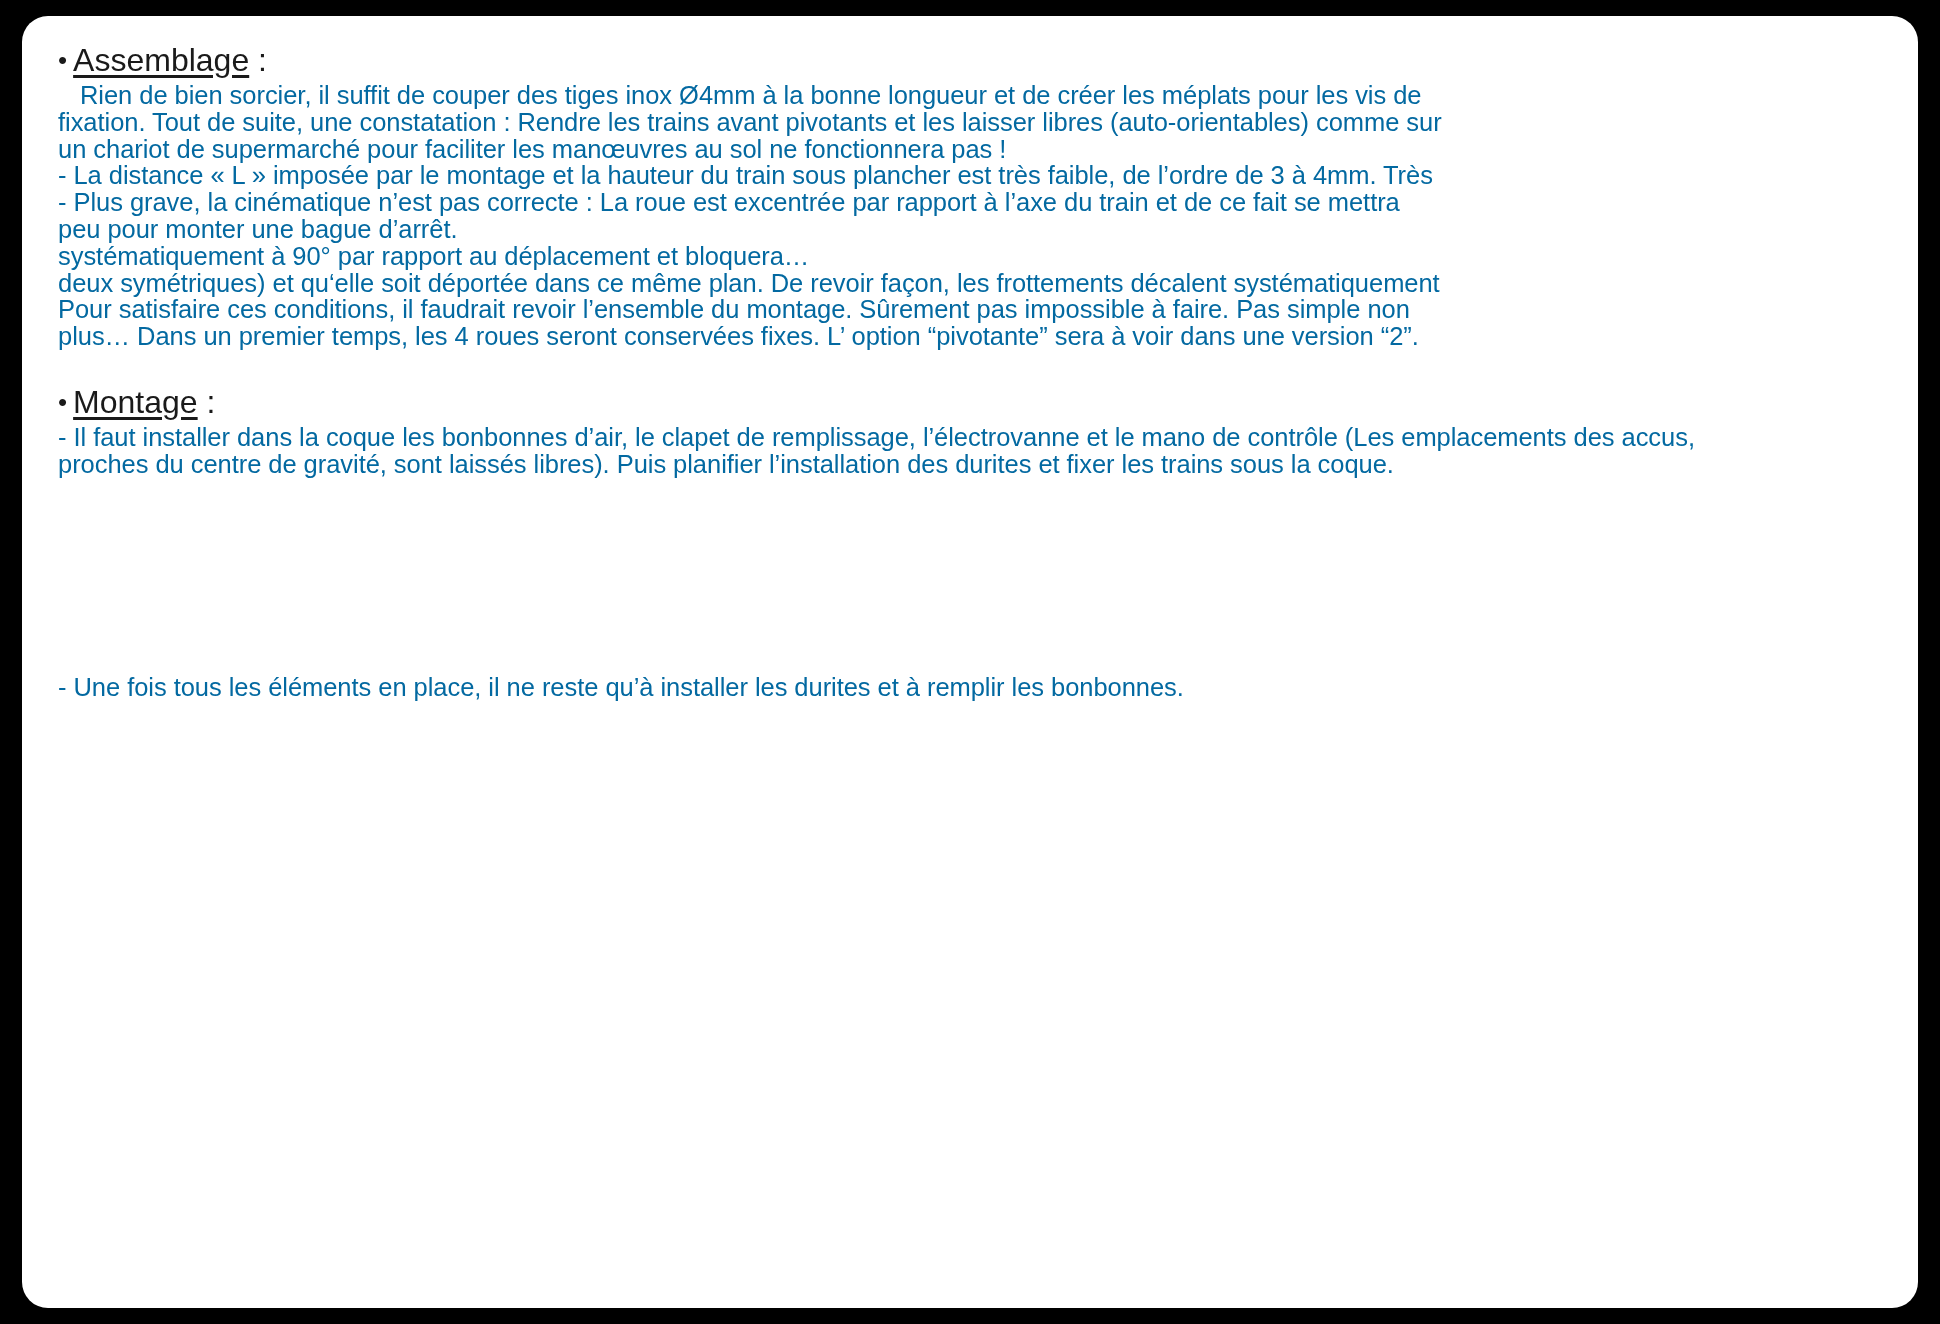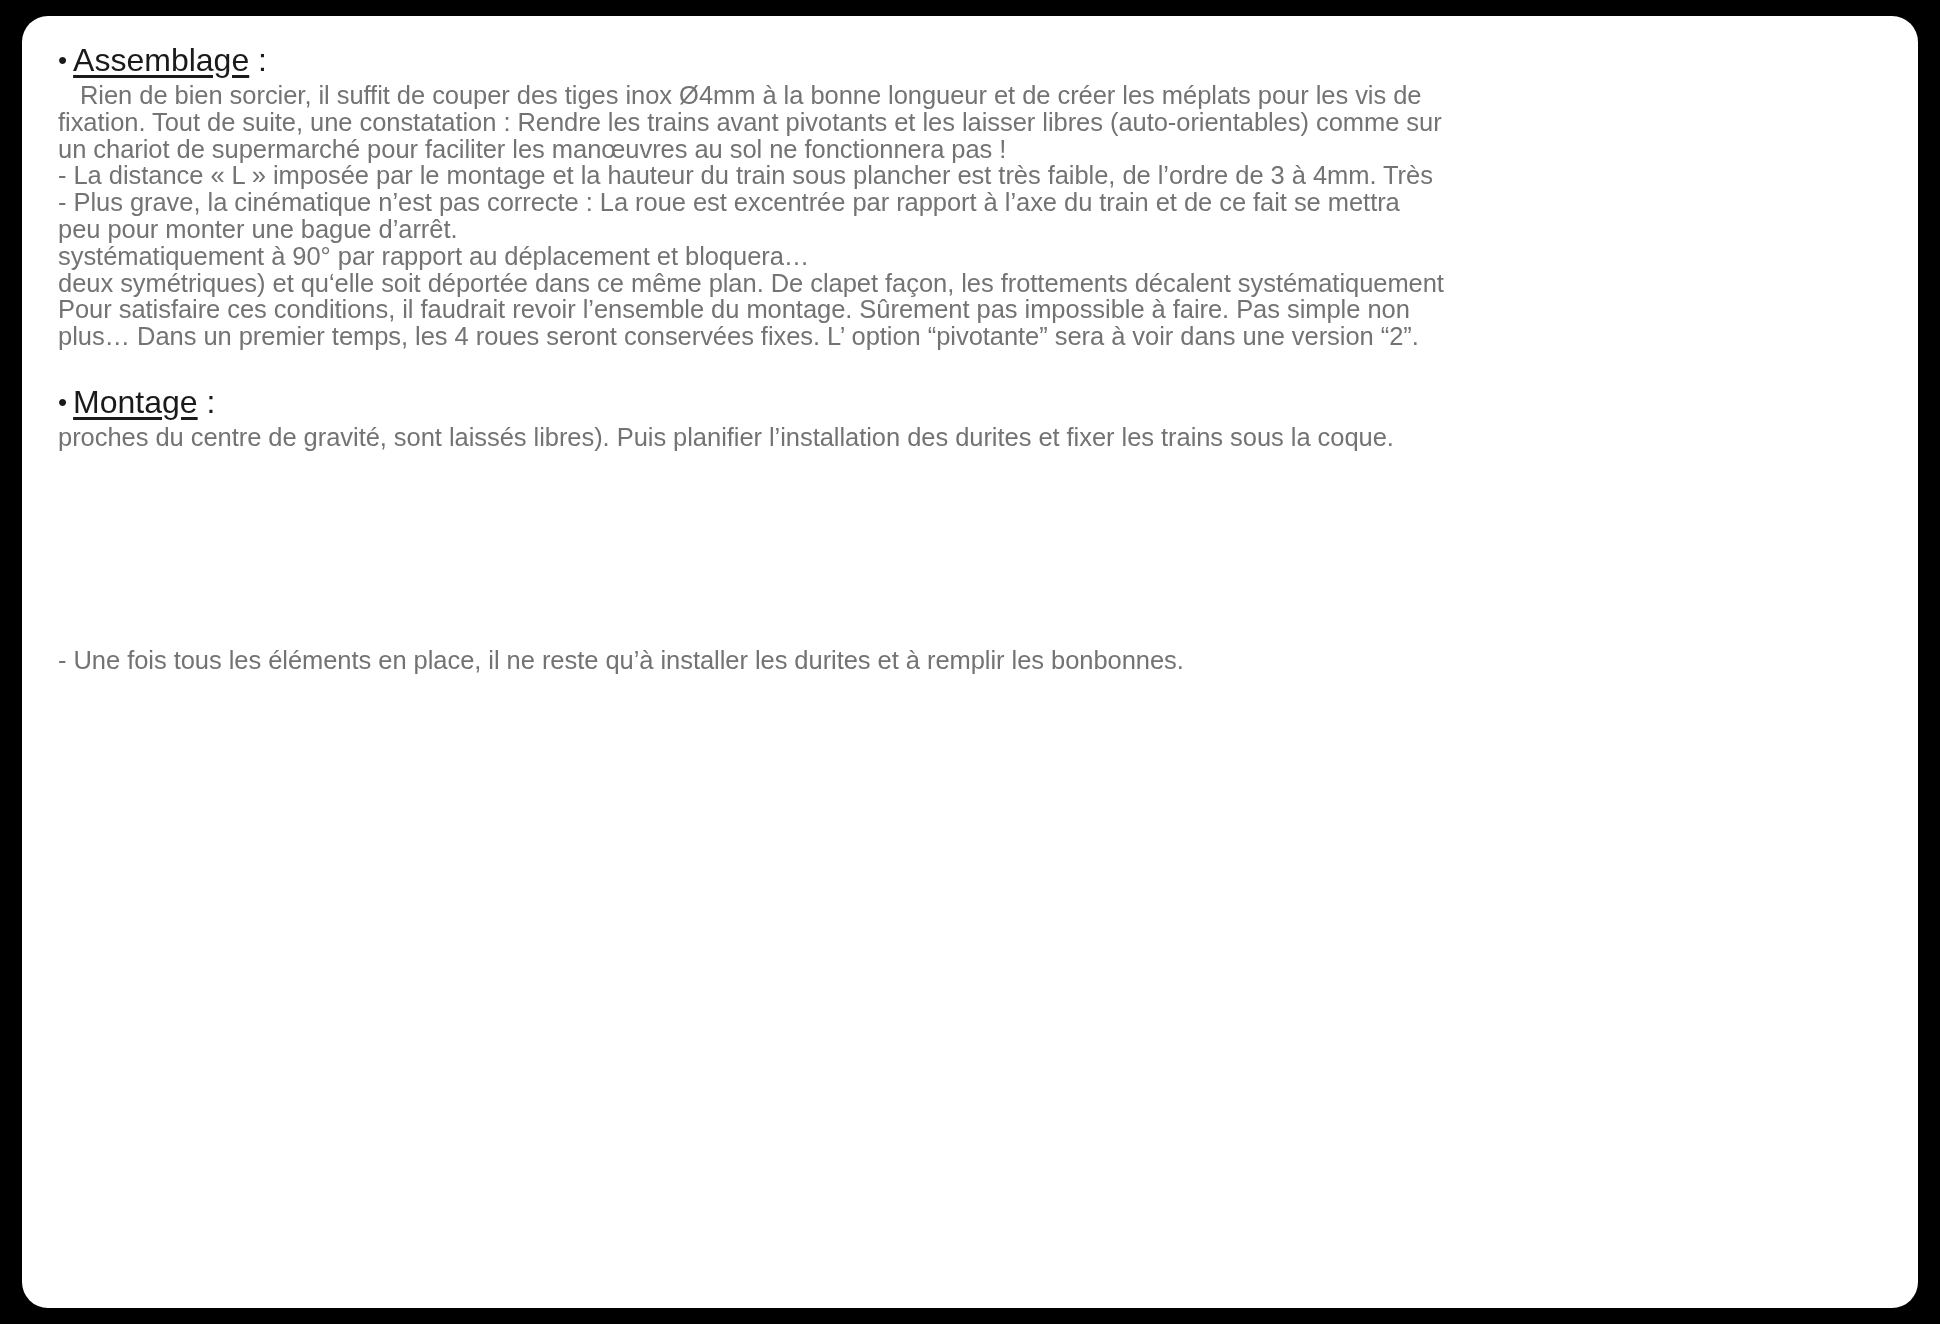--- a/index.html
+++ b/index.html
@@ -53,21 +53,21 @@
   .heading .title-underline {
     text-decoration: underline;
     text-underline-offset: 4px;
   }
   .heading .colon {
     text-decoration: none;
   }
   .para {
     font-size: 25.5px;
     line-height: 26.8px;
-    color: #737373;
+    color: #0369a1;
     letter-spacing: -0.05px;
   }
   .para .line {
     display: block;
     white-space: nowrap;
   }
   .para .line.indent {
     padding-left: 22px;
   }
   .gap-big { height: 196px; }
@@ -86,32 +86,33 @@
       </div>
 
       <div class="para">
         <span class="line indent">Rien de bien sorcier, il suffit de couper des tiges inox Ø4mm à la bonne longueur et de créer les méplats pour les vis de</span>
         <span class="line">fixation. Tout de suite, une constatation : Rendre les trains avant pivotants et les laisser libres (auto-orientables) comme sur</span>
         <span class="line">un chariot de supermarché pour faciliter les manœuvres au sol ne fonctionnera pas !</span>
         <span class="line">- La distance « L » imposée par le montage et la hauteur du train sous plancher est très faible, de l’ordre de 3 à 4mm. Très</span>
         <span class="line">- Plus grave, la cinématique n’est pas correcte : La roue est excentrée par rapport à l’axe du train et de ce fait se mettra</span>
         <span class="line">peu pour monter une bague d’arrêt.</span>
         <span class="line">systématiquement à 90° par rapport au déplacement et bloquera…</span>
-        <span class="line">deux symétriques) et qu‘elle soit déportée dans ce même plan. De clapet façon, les frottements décalent systématiquement</span>
+        <span class="line">deux symétriques) et qu‘elle soit déportée dans ce même plan. De revoir façon, les frottements décalent systématiquement</span>
         <span class="line">Pour satisfaire ces conditions, il faudrait revoir l’ensemble du montage. Sûrement pas impossible à faire. Pas simple non</span>
         <span class="line">plus…  Dans un premier temps, les 4 roues seront conservées fixes. L’ option “pivotante” sera à voir dans une version “2”.</span>
       </div>
 
       <div class="block-spacer-montage"></div>
 
       <div class="heading">
         <span class="bullet">•</span><span class="title-underline">Montage</span><span class="colon"> :</span>
       </div>
 
       <div class="para">
+        <span class="line">- Il faut installer dans la coque les bonbonnes d’air, le clapet de remplissage, l’électrovanne et le mano de contrôle (Les emplacements des accus,</span>
         <span class="line">proches du centre de gravité, sont laissés libres). Puis planifier l’installation des durites et fixer les trains sous la coque.</span>
       </div>
 
       <div class="gap-big"></div>
 
       <div class="para">
         <span class="line">- Une fois tous les éléments en place, il ne reste qu’à installer les durites et à remplir les bonbonnes.</span>
       </div>
 
     </div>

